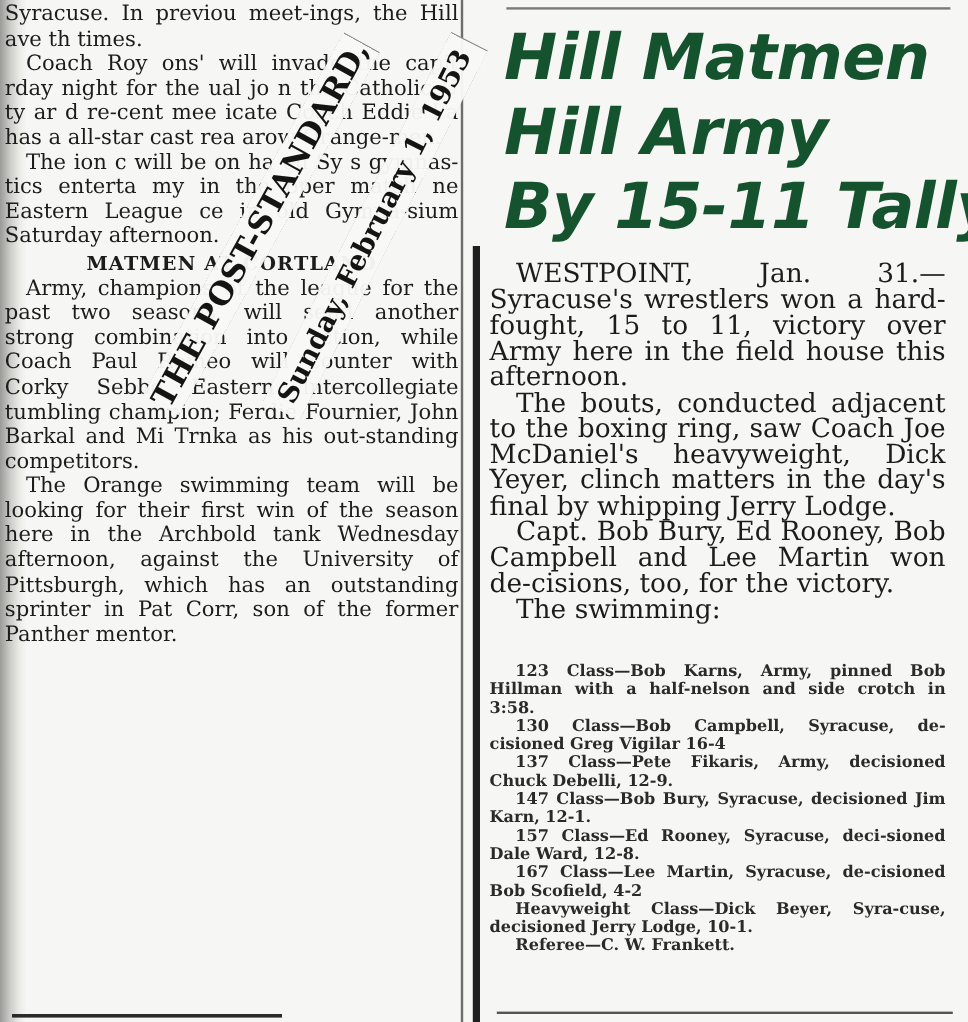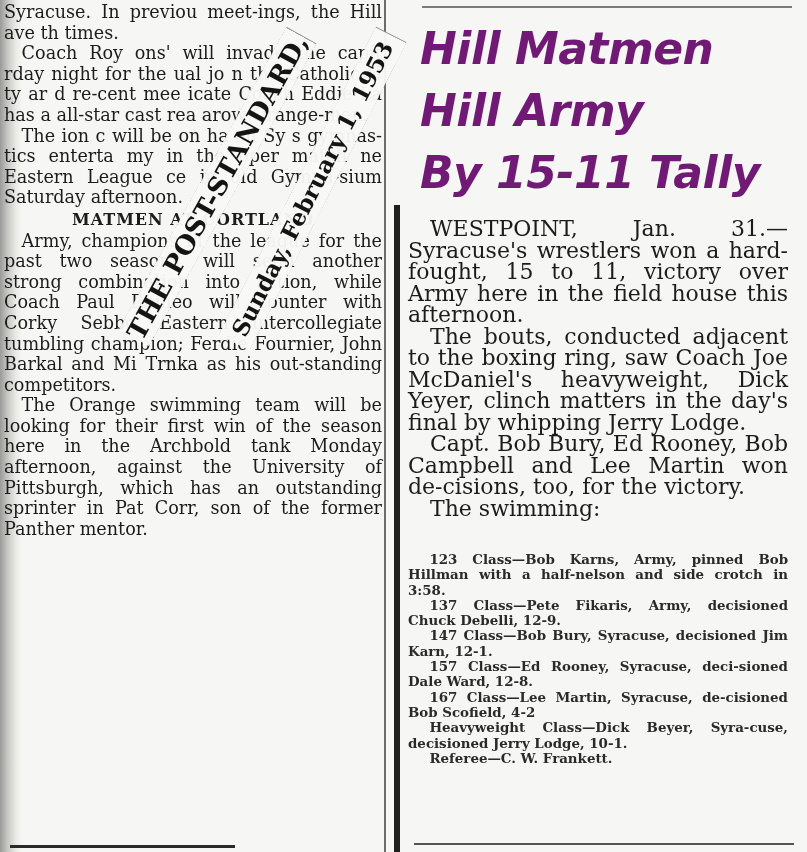--- a/index.html
+++ b/index.html
@@ -46,22 +46,22 @@
     .col-right {
       position: absolute; left: 400px; top: 0; width: 407px; height: 852px;
     }
     .top-rule {
       position: absolute; left: 22px; top: 6px; width: 370px; height: 2px; background: #7a7a78;
     }
     .headline {
       position: absolute; left: 20px; top: 18px; width: 380px;
       font-family: "DejaVu Sans", "Liberation Sans", sans-serif;
       font-weight: bold; font-style: italic;
-      font-size: 44px; line-height: 62px;
-      color: #701a75;
+      font-size: 53px; line-height: 62px;
+      color: #14532d;
       letter-spacing: -0.5px;
     }
     .headline div { white-space: nowrap; }
     .body-right {
       position: absolute; left: 8px; top: 218px; width: 380px;
       font-size: 22px; line-height: 21.5px; text-align: justify;
     }
     .body-right p { margin: 0; text-indent: 1em; }
     .summaries {
       position: absolute; left: 8px; top: 552px; width: 380px;
@@ -99,21 +99,21 @@
 
 <div class="clipping">
 
   <div class="col-left">
     <div class="text">
       <p class="noindent">Syracuse. In previou meet-ings, the Hill ave th times.</p>
       <p>Coach Roy ons' will invade the capit rday night for the ual jo n the Catholic U ty ar d re-cent mee icate Coach Eddie La has a all-star cast rea arow Orange-men.</p>
       <p>The ion c will be on ha en Sy s gymnas-tics enterta my in the oper match ne Eastern League ce in old Gymna-sium Saturday afternoon.</p>
       <p class="subhead">MATMEN AT CORTLAND</p>
       <p>Army, champions of the league for the past two seasons, will send another strong combination into action, while Coach Paul Romeo will counter with Corky Sebbo Eastern intercollegiate tumbling champion; Ferdie Fournier, John Barkal and Mi Trnka as his out-standing competitors.</p>
-      <p>The Orange swimming team will be looking for their first win of the season here in the Archbold tank Monday afternoon, against the University of Pittsburgh, which has an outstanding sprinter in Pat Corr, son of the former Panther mentor.</p>
+      <p>The Orange swimming team will be looking for their first win of the season here in the Archbold tank Wednesday afternoon, against the University of Pittsburgh, which has an outstanding sprinter in Pat Corr, son of the former Panther mentor.</p>
     </div>
     <div class="bottom-rule"></div>
   </div>
 
   <div class="col-divider"></div>
   <div class="col-divider-dark"></div>
 
   <div class="col-right">
     <div class="top-rule"></div>
     <div class="headline">
@@ -122,20 +122,21 @@
       <div>By 15-11 Tally</div>
     </div>
     <div class="body-right">
       <p>WESTPOINT, Jan. 31.—Syracuse's wrestlers won a hard-fought, 15 to 11, victory over Army here in the field house this afternoon.</p>
       <p>The bouts, conducted adjacent to the boxing ring, saw Coach Joe McDaniel's heavyweight, Dick Yeyer, clinch matters in the day's final by whipping Jerry Lodge.</p>
       <p>Capt. Bob Bury, Ed Rooney, Bob Campbell and Lee Martin won de-cisions, too, for the victory.</p>
       <p>The swimming:</p>
     </div>
     <div class="summaries">
       <p>123 Class—Bob Karns, Army, pinned Bob Hillman with a half-nelson and side crotch in 3:58.</p>
+      <p>130 Class—Bob Campbell, Syracuse, de-cisioned Greg Vigilar 16-4</p>
       <p>137 Class—Pete Fikaris, Army, decisioned Chuck Debelli, 12-9.</p>
       <p>147 Class—Bob Bury, Syracuse, decisioned Jim Karn, 12-1.</p>
       <p>157 Class—Ed Rooney, Syracuse, deci-sioned Dale Ward, 12-8.</p>
       <p>167 Class—Lee Martin, Syracuse, de-cisioned Bob Scofield, 4-2</p>
       <p>Heavyweight Class—Dick Beyer, Syra-cuse, decisioned Jerry Lodge, 10-1.</p>
       <p>Referee—C. W. Frankett.</p>
     </div>
     <div class="bottom-rule-right"></div>
   </div>
 

